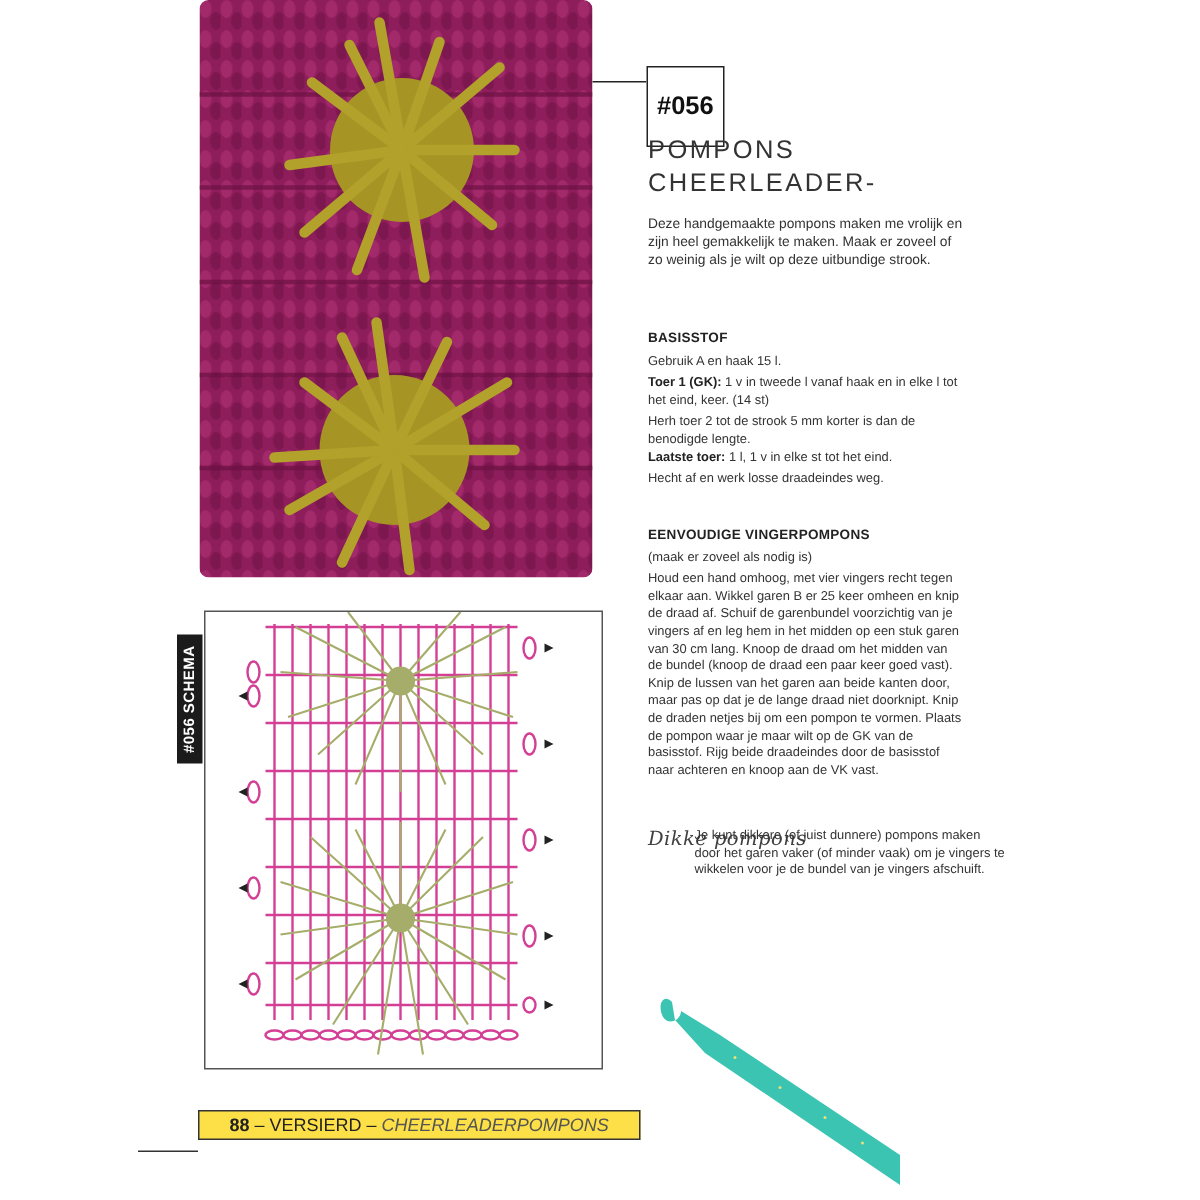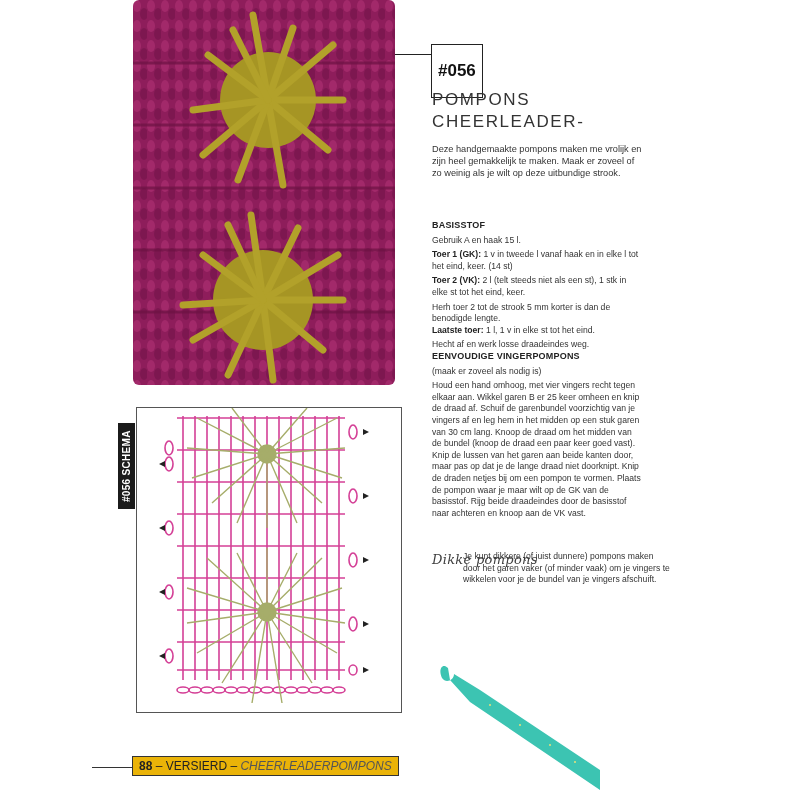--- a/index.html
+++ b/index.html
@@ -21,22 +21,22 @@
   .script { position:absolute; left:432px; top:552px; font-family:"DejaVu Serif", serif; font-style:italic;
             font-size:13px; color:#404040; letter-spacing:0.3px; }
   .sec3 { top:551px;margin-left:31px; }
   .schema-box { position:absolute; left:136px; top:407px; width:264px; height:304px;
                 border:1.5px solid #555; background:#fff; }
   .schema-tab { position:absolute; left:118px; top:423px; width:17px; height:86px; background:#1b1b1b;
                 color:#fff; font-weight:bold; font-size:10px; writing-mode:vertical-rl;
                 transform:rotate(180deg); display:flex; align-items:center; justify-content:center;
                 letter-spacing:0.3px; }
   .footer-line { position:absolute; left:92px; top:767px; width:40px; height:1px; background:#333; }
-  .footer { position:absolute; left:132px; top:756px; border:1.5px solid #333; padding:2px 6px;
-            font-size:12px; color:#222; background:#eab308; }
+  .footer { position:absolute; left:132px; top:740px; border:1.5px solid #333; padding:2px 20px;
+            font-size:12px; color:#222; background:#fde047; }
   .footer .b { font-weight:bold; }
   .footer .it { font-style:italic; color:#555; }
   .hook { position:absolute; left:420px; top:650px; width:180px; height:150px; }
 </style>
 </head>
 <body>
 
 <svg class="photo" viewBox="0 0 262 385">
   <defs>
     <pattern id="knit" width="14" height="20" patternUnits="userSpaceOnUse">
@@ -90,21 +90,20 @@
   <div>POMPONS</div>
   <div>CHEERLEADER-</div>
 </div>
 
 <div class="text intro">Deze handgemaakte pompons maken me vrolijk en zijn heel gemakkelijk te maken. Maak er zoveel of zo weinig als je wilt op deze uitbundige strook.</div>
 
 <div class="text sec1">
   <div class="h">BASISSTOF</div>
   <p>Gebruik A en haak 15 l.</p>
   <p><span class="b">Toer 1 (GK):</span><span> 1 v in tweede l vanaf haak en in elke l tot het eind, keer. (14 st)</span></p>
-  <p><span class="b">Toer 2 (VK):</span><span> 2 l (telt steeds niet als een st), 1 stk in elke st tot het eind, keer.</span></p>
   <p>Herh toer 2 tot de strook 5 mm korter is dan de benodigde lengte.</p>
   <p style="margin-top:-3px"><span class="b">Laatste toer:</span><span> 1 l, 1 v in elke st tot het eind.</span></p>
   <p>Hecht af en werk losse draadeindes weg.</p>
 </div>
 
 <div class="text sec2">
   <div class="h">EENVOUDIGE VINGERPOMPONS</div>
   <p>(maak er zoveel als nodig is)</p>
   <p>Houd een hand omhoog, met vier vingers recht tegen elkaar aan. Wikkel garen B er 25 keer omheen en knip de draad af. Schuif de garenbundel voorzichtig van je vingers af en leg hem in het midden op een stuk garen van 30 cm lang. Knoop de draad om het midden van de bundel (knoop de draad een paar keer goed vast). Knip de lussen van het garen aan beide kanten door, maar pas op dat je de lange draad niet doorknipt. Knip de draden netjes bij om een pompon te vormen. Plaats de pompon waar je maar wilt op de GK van de basisstof. Rijg beide draadeindes door de basisstof naar achteren en knoop aan de VK vast.</p>
 </div>

